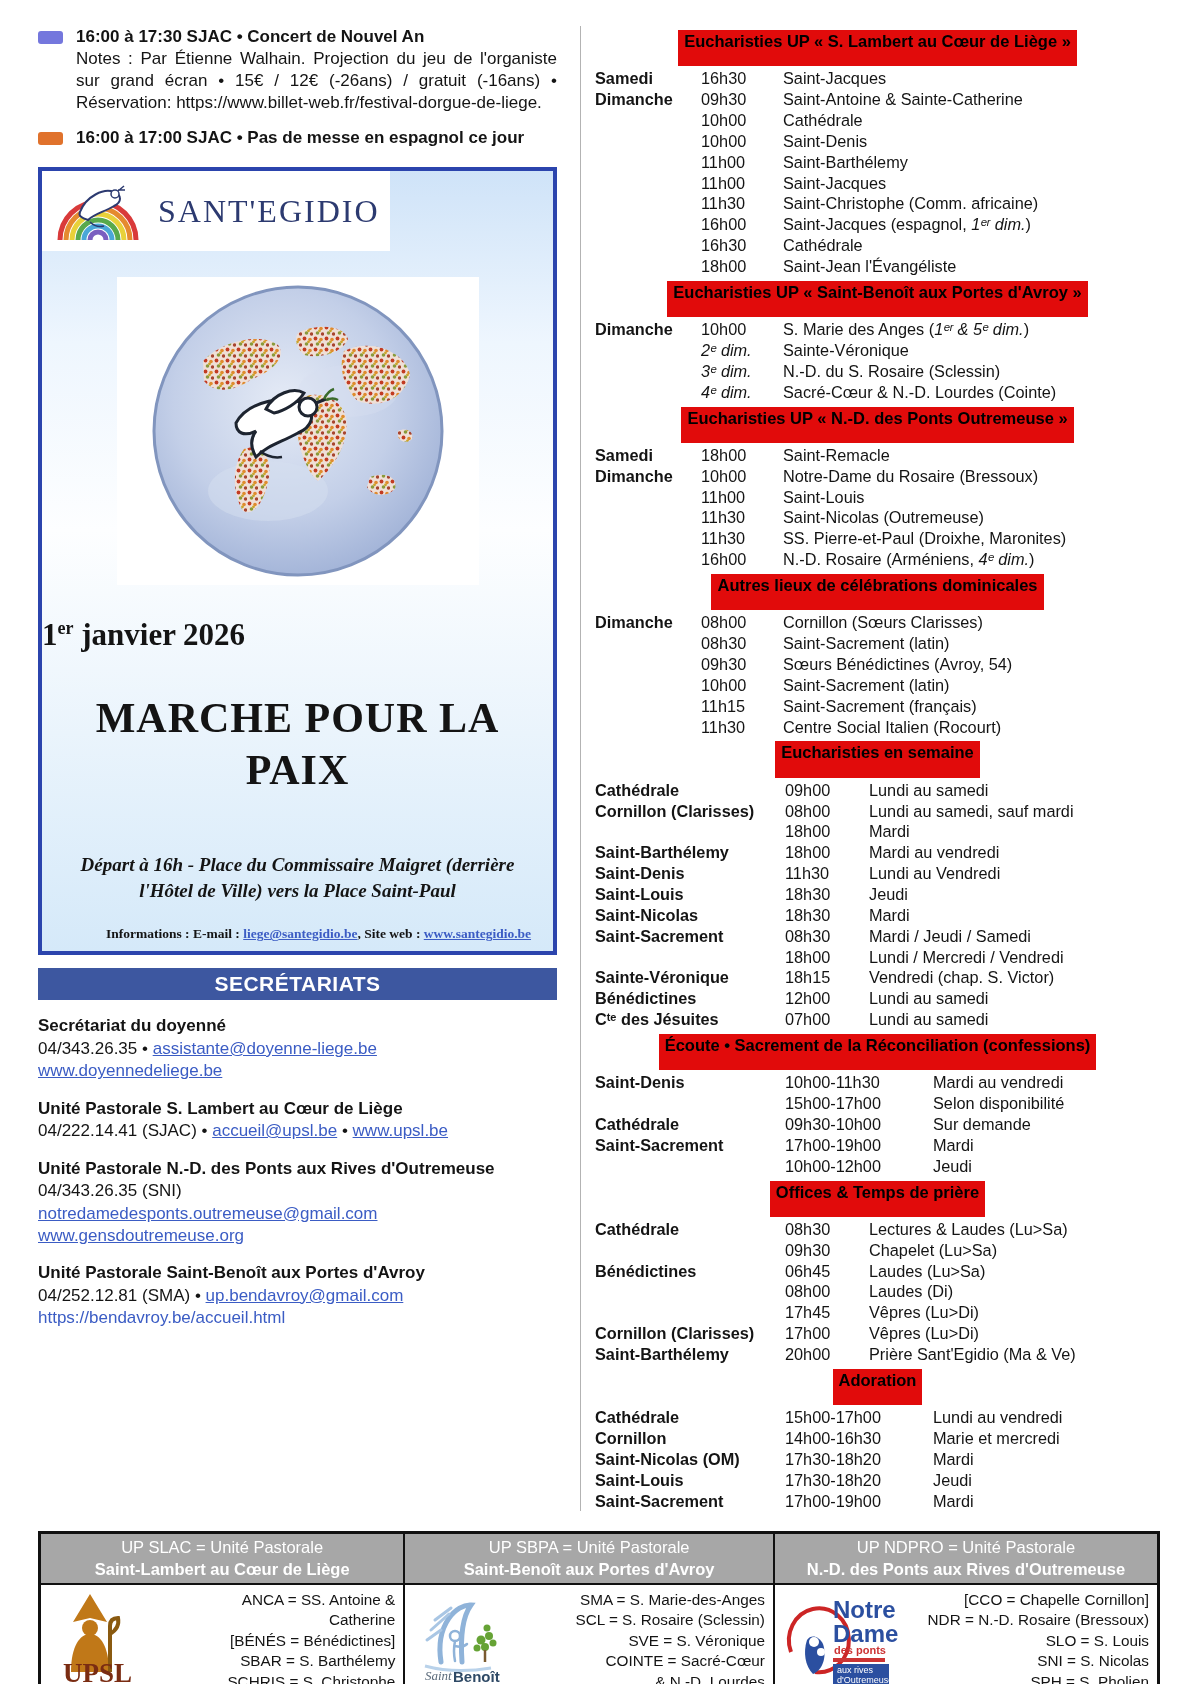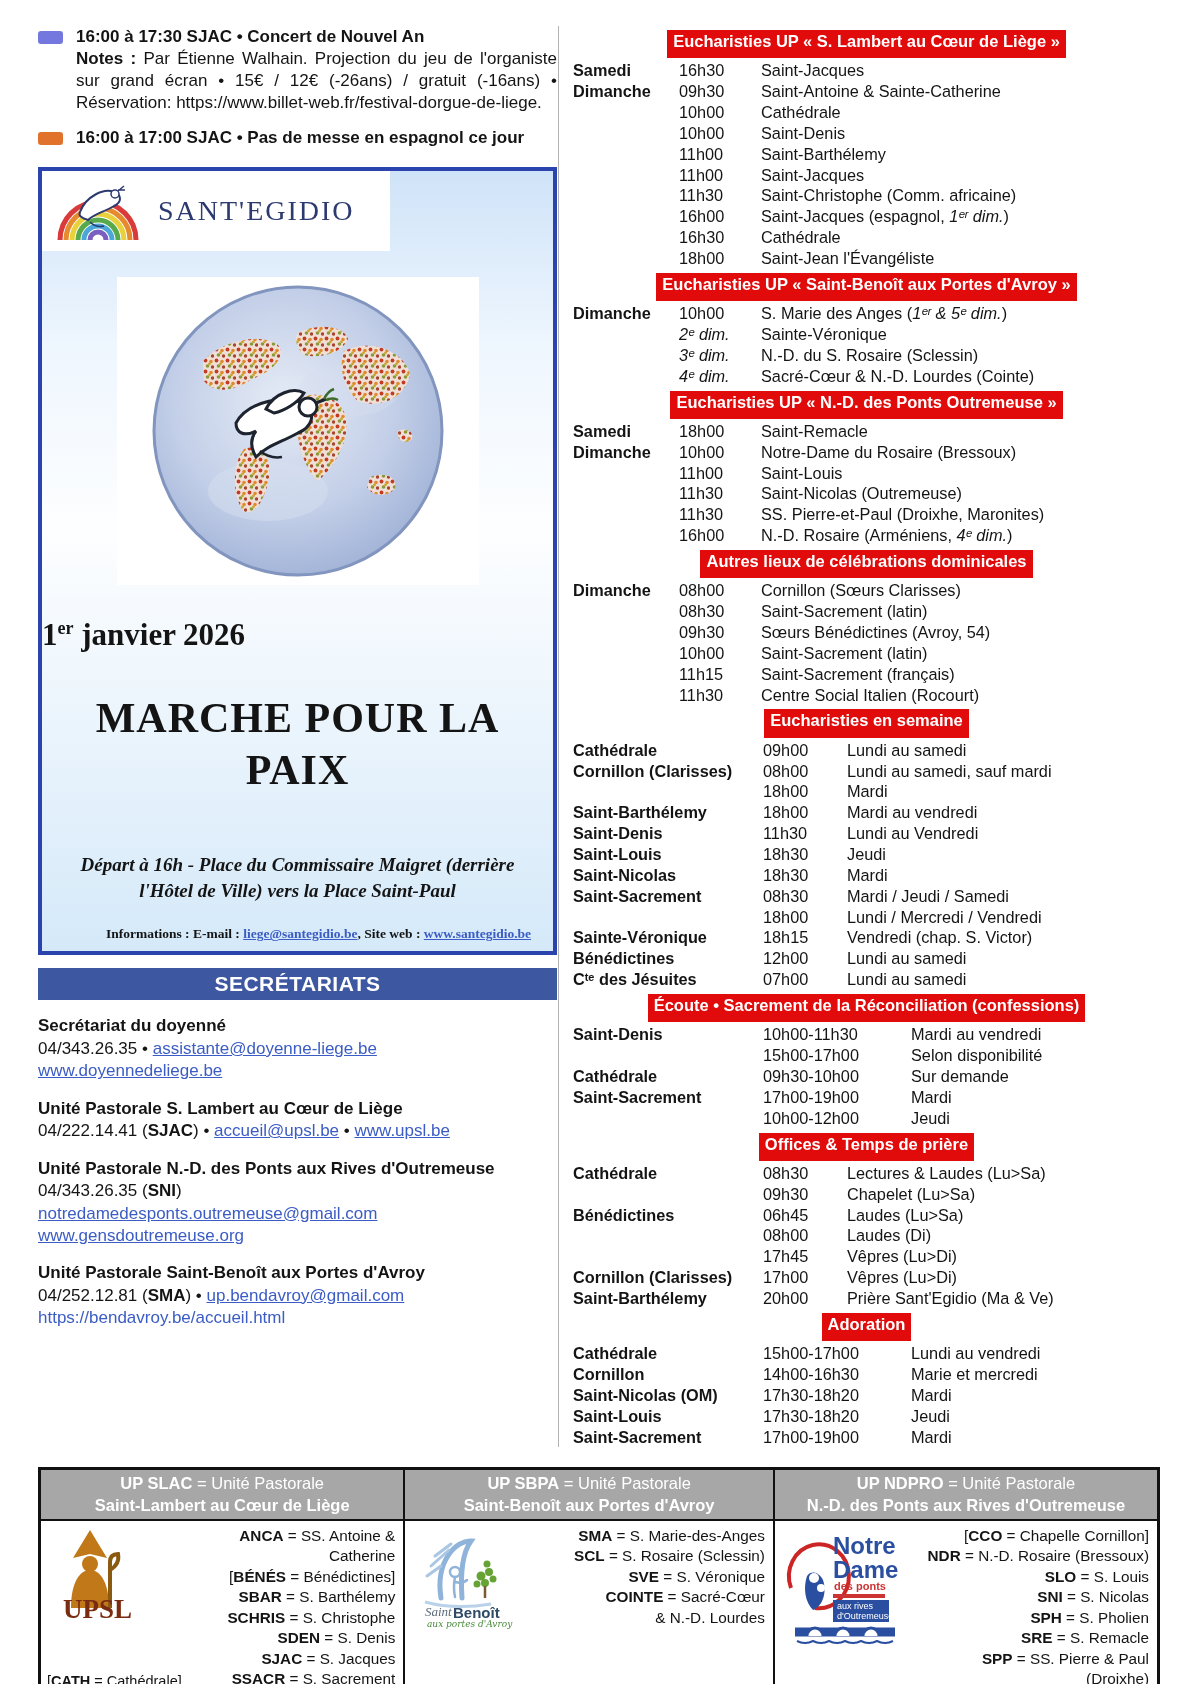--- a/index.html
+++ b/index.html
@@ -3,56 +3,56 @@
 <meta charset="utf-8">
 <style>
   :root{
     --red:#e10b0b; --blue-bar:#3d57a0; --link:#3b5cc4; --border-blue:#2b44ad;
     --ink:#141414; --grey-head:#a7a7a7;
   }
   *{margin:0;padding:0;box-sizing:border-box;}
   body{background:#888;}
   .page{width:1190px;height:1684px;background:#fff;margin:0 auto;position:relative;
         font-family:"Liberation Sans","DejaVu Sans",sans-serif;color:var(--ink);overflow:hidden;}
-  .cols{display:flex;padding:26px 30px 0 38px;gap:1px;align-items:stretch;}
+  .cols{display:flex;padding:26px 30px 0 38px;gap:23px;align-items:stretch;}
   .left{width:519px;flex:none;}
   .right{flex:1;border-left:1px solid #b3b3b3;padding-left:14px;min-width:0;}
 
   
   .ann{display:flex;gap:13px;margin-bottom:13px;}
   .marker{width:25px;height:13px;border-radius:3px;margin-top:5px;flex:none;}
   .ann-text{font-size:17px;line-height:1.3;text-align:justify;}
   .ann-title{font-weight:bold;}
-  .bd{font-weight:bold;}
+  .bd{font-weight:normal;}
   .it{font-style:italic;}
   .lnk{color:var(--link);text-decoration:underline;}
   .lnp{color:var(--link);}
 
   
   .poster{margin-top:18px;border:4px solid var(--border-blue);height:788px;
     background:linear-gradient(180deg,#cfe3f8 0%,#eef6fe 22%,#fdfeff 46%,#eaf4fc 72%,#d5e9f9 100%);
     display:flex;flex-direction:column;}
   .logo-strip{background:#fff;width:348px;height:80px;display:flex;align-items:center;gap:14px;padding-left:10px;}
-  .santegidio-text{font-family:"Liberation Serif","DejaVu Serif",serif;font-size:28px;color:#2c3a70;letter-spacing:2px;}
+  .santegidio-text{font-family:"Liberation Serif","DejaVu Serif",serif;font-size:32px;color:#2c3a70;letter-spacing:2px;}
   .globe-wrap{background:#fff;width:362px;margin:26px auto 0;display:flex;justify-content:center;padding:4px 0;}
   .poster-date{text-align:left;font-family:"Liberation Serif","DejaVu Serif",serif;font-size:31px;font-weight:bold;margin-top:32px;}
   .poster-date sup{font-size:18px;}
   .poster-title{text-align:center;font-family:"Liberation Serif","DejaVu Serif",serif;font-size:42px;font-weight:bold;margin-top:40px;line-height:1.22;letter-spacing:1px;}
   .poster-sub{text-align:center;font-family:Liberation Serif, serif;font-style:italic;font-weight:bold;font-size:19px;margin-top:56px;line-height:1.35;padding:0 26px;}
   .poster-info{margin-top:auto;text-align:center;font-family:"Liberation Serif","DejaVu Serif",serif;font-weight:bold;font-size:13.5px;padding-bottom:9px;padding-left:42px;}
   .poster-info .lnk{font-weight:bold;}
 
   
   .sec-bar{margin-top:13px;background:var(--blue-bar);color:#fff;text-align:center;font-weight:bold;font-size:21px;padding:4px 0;letter-spacing:.5px;}
   .sec-entry{margin-top:15px;font-size:17px;line-height:1.32;}
   .sec-title{font-weight:bold;}
 
   
   .sched-head{display:flex;justify-content:center;margin:4px 0 2px;}
-  .sched-head span{background:var(--red);color:#ffffff;font-weight:bold;font-size:16.5px;padding:0 6px 6px;line-height:1.35;text-align:center;}
+  .sched-head span{background:var(--red);color:#000000;font-weight:bold;font-size:16.5px;padding:0 6px 14px;line-height:1.35;text-align:center;}
   .rows{font-size:16.3px;line-height:1.28;}
   .row{display:grid;}
   .row.a{grid-template-columns:106px 82px 1fr;}
   .row.b{grid-template-columns:190px 84px 1fr;}
   .row.c{grid-template-columns:190px 148px 1fr;}
   .c1{font-weight:bold;}
 
   
   .footer{margin:20px 30px 0 38px;border:3px solid #111;display:grid;grid-template-columns:1fr 1.02fr 1.06fr;}
   .fcol{display:flex;flex-direction:column;border-left:2px solid #111;min-width:0;}

